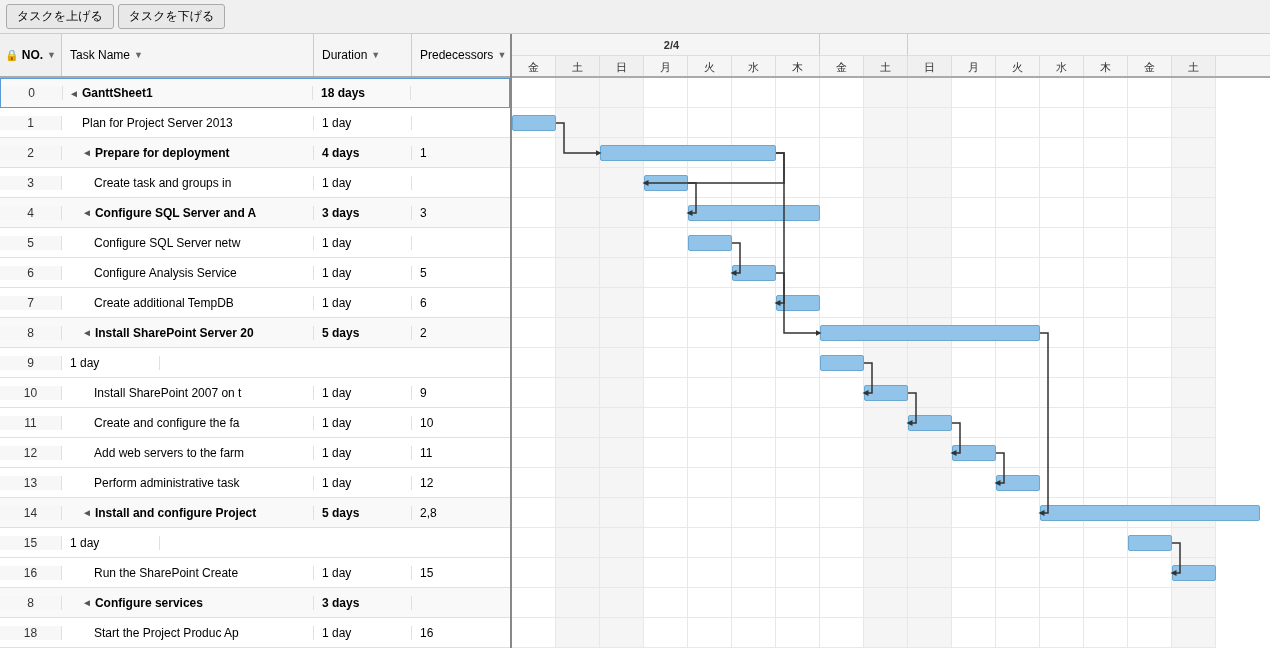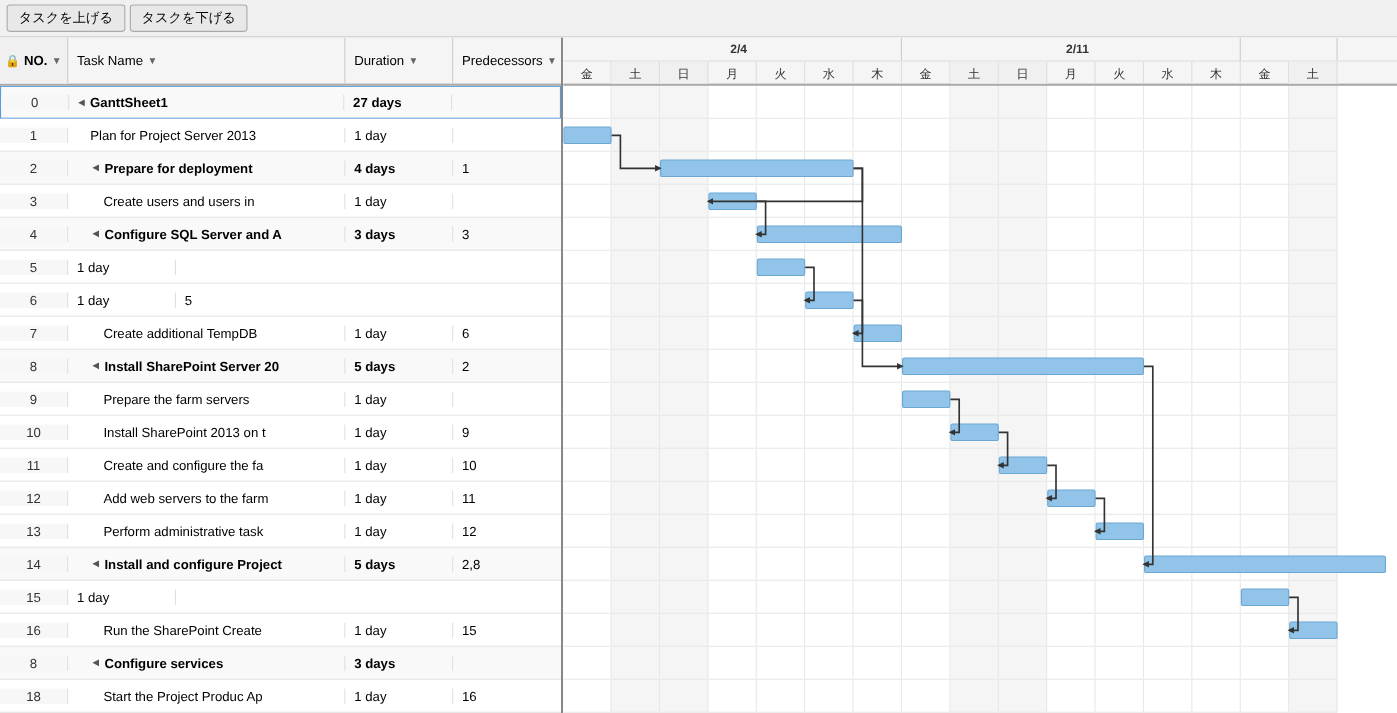--- a/index.html
+++ b/index.html
@@ -257,78 +257,79 @@
       </div>
       <div class="col-pred">
         <span class="col-header-label">Predecessors</span>
         <span class="filter-arrow">▼</span>
       </div>
     </div>
     <div class="grid-body" id="grid-body">
     <div class="grid-row bold-row selected">
           <div class="cell-no">0</div>
           <div class="cell-task bold"><span class="collapse-icon">◄</span>GanttSheet1</div>
-          <div class="cell-duration bold">27 days</div>
+          <div class="cell-duration bold">18 days</div>
           <div class="cell-pred"></div>
         </div>
         <div class="grid-row">
           <div class="cell-no">1</div>
           <div class="cell-task indent">Plan for Project Server 2013</div>
           <div class="cell-duration">1 day</div>
           <div class="cell-pred"></div>
         </div>
         <div class="grid-row bold-row">
           <div class="cell-no">2</div>
           <div class="cell-task indent bold"><span class="collapse-icon">◄</span>Prepare for deployment</div>
           <div class="cell-duration bold">4 days</div>
           <div class="cell-pred">1</div>
         </div>
         <div class="grid-row">
           <div class="cell-no">3</div>
-          <div class="cell-task indent2">Create users and users in</div>
+          <div class="cell-task indent2">Create task and groups in</div>
           <div class="cell-duration">1 day</div>
           <div class="cell-pred"></div>
         </div>
         <div class="grid-row bold-row">
           <div class="cell-no">4</div>
           <div class="cell-task indent bold"><span class="collapse-icon">◄</span>Configure SQL Server and A</div>
           <div class="cell-duration bold">3 days</div>
           <div class="cell-pred">3</div>
         </div>
         <div class="grid-row">
           <div class="cell-no">5</div>
+          <div class="cell-task indent2">Configure SQL Server netw</div>
           <div class="cell-duration">1 day</div>
           <div class="cell-pred"></div>
         </div>
         <div class="grid-row">
           <div class="cell-no">6</div>
+          <div class="cell-task indent2">Configure Analysis Service</div>
           <div class="cell-duration">1 day</div>
           <div class="cell-pred">5</div>
         </div>
         <div class="grid-row">
           <div class="cell-no">7</div>
           <div class="cell-task indent2">Create additional TempDB</div>
           <div class="cell-duration">1 day</div>
           <div class="cell-pred">6</div>
         </div>
         <div class="grid-row bold-row">
           <div class="cell-no">8</div>
           <div class="cell-task indent bold"><span class="collapse-icon">◄</span>Install SharePoint Server 20</div>
           <div class="cell-duration bold">5 days</div>
           <div class="cell-pred">2</div>
         </div>
         <div class="grid-row">
           <div class="cell-no">9</div>
-          <div class="cell-task indent2">Prepare the farm servers</div>
           <div class="cell-duration">1 day</div>
           <div class="cell-pred"></div>
         </div>
         <div class="grid-row">
           <div class="cell-no">10</div>
-          <div class="cell-task indent2">Install SharePoint 2013 on t</div>
+          <div class="cell-task indent2">Install SharePoint 2007 on t</div>
           <div class="cell-duration">1 day</div>
           <div class="cell-pred">9</div>
         </div>
         <div class="grid-row">
           <div class="cell-no">11</div>
           <div class="cell-task indent2">Create and configure the fa</div>
           <div class="cell-duration">1 day</div>
           <div class="cell-pred">10</div>
         </div>
         <div class="grid-row">
@@ -372,21 +373,20 @@
           <div class="cell-duration">1 day</div>
           <div class="cell-pred">16</div>
         </div>
       </div>
   </div>
 
   <div class="gantt-panel">
     <div class="gantt-header" id="gantt-header">
     <div class="gantt-header-top">
           <div class="week-label" style="width: 308px; border-right: 1px solid rgb(204, 204, 204);">2/4</div>
-          <div class="week-label" style="width: 308px; border-right: 1px solid rgb(204, 204, 204);">2/11</div>
           <div class="week-label" style="width: 88px;"></div>
         </div>
         <div class="gantt-header-bottom">
           <div class="day-label" style="width: 44px;">金</div>
           <div class="day-label weekend" style="width: 44px;">土</div>
           <div class="day-label weekend" style="width: 44px;">日</div>
           <div class="day-label" style="width: 44px;">月</div>
           <div class="day-label" style="width: 44px;">火</div>
           <div class="day-label" style="width: 44px;">水</div>
           <div class="day-label" style="width: 44px;">木</div>

